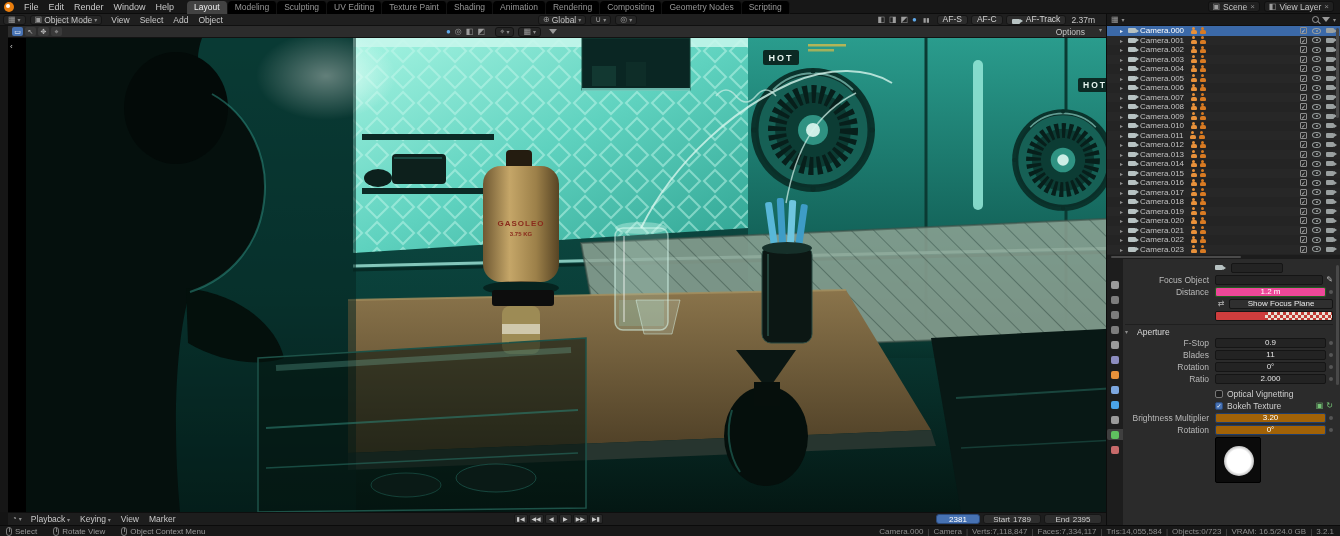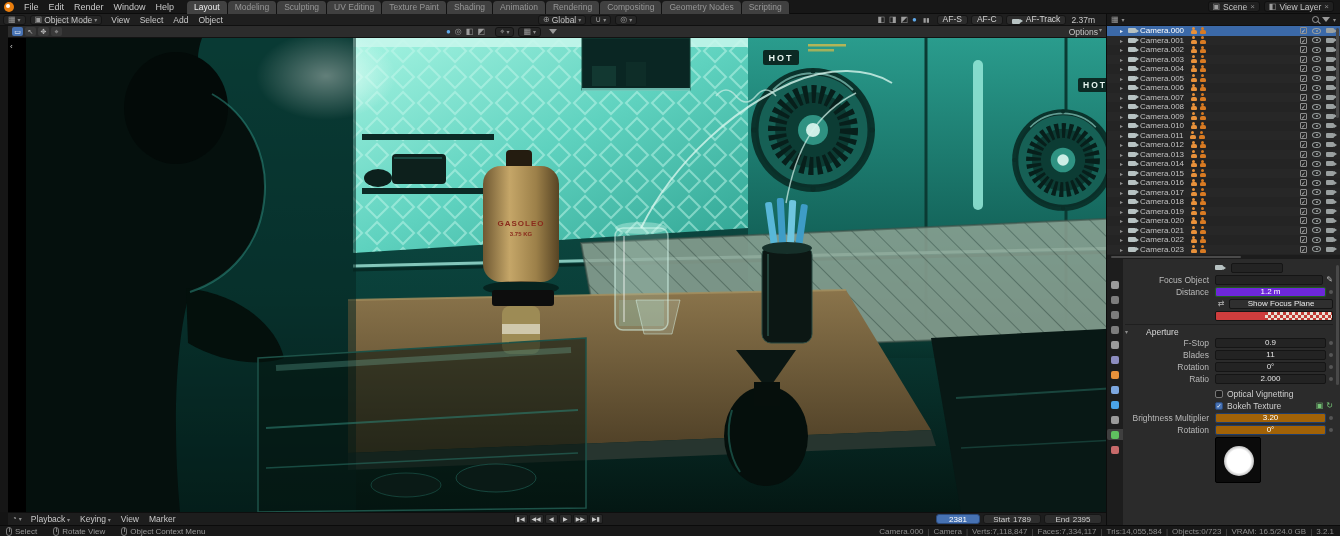--- a/index.html
+++ b/index.html
@@ -7,21 +7,21 @@
     font-family:"Liberation Sans",sans-serif;color:#c5c5c5;}
   #root{position:relative;width:1340px;height:536px;background:#141414}
 
   
   .topbar{position:absolute;left:0;top:0;width:1340px;height:14px;background:#171717;
     border-bottom:1px solid #0c0c0c;display:flex;align-items:center;font-size:9px;z-index:9}
   .blogo{width:10px;height:10px;border-radius:50%;background:#e87d0d;margin:0 5px 0 4px;position:relative;flex:none}
   .blogo::after{content:'';position:absolute;left:2px;top:2px;width:4px;height:4px;border-radius:50%;background:#fff}
   .menu-item{padding:0 5px;line-height:14px;color:#c9c9c9;cursor:default;white-space:nowrap}
   .ws-tabs{display:flex;margin-left:8px;height:14px;align-items:flex-end}
-  .ws-tab{padding:0 7px;height:13px;line-height:13px;font-size:8.5px;color:#969696;background:#404040;
+  .ws-tab{padding:0 7px;height:13px;line-height:13px;font-size:8.5px;color:#969696;background:#000000;
     border-right:1px solid #121212;border-radius:4px 4px 0 0;white-space:nowrap}
   .ws-tab.active{background:#424242;color:#efefef}
   .tb-right{margin-left:auto;display:flex;align-items:center;gap:4px;padding-right:6px;font-size:8.5px}
   .tb-group{display:flex;align-items:center;gap:3px;background:#202020;border:1px solid #101010;
     border-radius:3px;padding:0 4px;height:11px}
   .gly{font-size:8px;color:#9d9d9d;line-height:1}
   .gly.blue{color:#5fa8e8}
   .xbtn{color:#8a8a8a;font-size:8px}
 
   
@@ -88,30 +88,30 @@
   .props{flex:1;display:flex;background:#2b2b2b;overflow:hidden;position:relative}
   .ptabs{width:16px;background:#1d1d1d;display:flex;flex-direction:column;align-items:center;padding-top:20px;gap:4px}
   .ptab{width:16px;height:11px;display:flex;align-items:center;justify-content:center}
   .ptab.active{background:#3f3f3f;border-radius:2px 0 0 2px}
   .ptab-ico{width:8px;height:8px;border-radius:2px;display:block}
   .pcontent{flex:1;padding:2px 3px 0 0;overflow:hidden;font-size:8.5px}
   .prow{display:flex;align-items:center;height:11px;margin:1px 4px 1px 0}
   .plabel{width:92px;text-align:right;padding-right:6px;color:#b9b9b9;white-space:nowrap;flex:none}
   .pfield{flex:1;height:10px;background:#232323;border:1px solid #151515;border-radius:2px;color:#e2e2e2;
     display:flex;align-items:center;justify-content:center;font-size:8px;position:relative;overflow:hidden}
-  .pfield.green{background:#6d28d9;color:#fff;border-color:#1e5e1e}
+  .pfield.green{background:#ec4899;color:#fff;border-color:#1e5e1e}
   .pfield.blue{background:#a16207;color:#fff;border-color:#1f3d6b}
   .pfield.darkbtn{background:#2f2f2f;color:#e8e8e8}
   .pdot{width:4px;height:4px;border-radius:50%;background:#555;margin-left:3px;flex:none}
   .eyedrop{margin-left:3px;font-size:8px;color:#b5b5b5;flex:none}
   .swapico{width:12px;font-size:8px;color:#b5b5b5;text-align:center;flex:none;margin-right:2px}
   .redbar{flex:1;height:10px;border:1px solid #151515;border-radius:2px;display:flex;overflow:hidden}
   .red-solid{width:42%;background:#cf3d3d}
   .red-checker{flex:1;background:conic-gradient(#e9e2d6 0 25%,#c23b35 0 50%,#e9e2d6 0 75%,#c23b35 0) 0 0/6px 6px}
-  .psec-header{display:flex;align-items:center;height:12px;margin:3px 4px 1px 2px;color:#dcdcdc;gap:18px;
+  .psec-header{display:flex;align-items:center;height:12px;margin:3px 4px 1px 2px;color:#dcdcdc;gap:9px;
     border-top:1px solid #1f1f1f;padding-top:2px}
   .cb{width:8px;height:8px;border:1px solid #777;border-radius:2px;background:#1d1d1d;flex:none;margin-right:4px;
     font-size:6px;line-height:7px;text-align:center;color:#fff}
   .cb.checked{background:#4772b3;border-color:#2a4a7d}
   .cblabel{color:#cfcfcf}
   .gico{color:#74c274;font-size:8px;margin-left:3px}
   .previewbox{width:46px;height:46px;background:#0b0b0b;border:1px solid #000;border-radius:2px;position:relative;flex:none}
   .previewbox::after{content:'';position:absolute;left:8px;top:8px;width:30px;height:30px;border-radius:50%;
     background:radial-gradient(circle,#ffffff 0 55%,#b9b9b9 72%,rgba(120,120,120,0) 78%)}
   .psection{display:flex;align-items:center;height:12px;border-top:1px solid #202020;color:#c9c9c9;
@@ -245,21 +245,21 @@
       <span class="gly" style="margin:0 2px">◩</span>
       <span class="drop" style="margin-left:8px">
         <span class="gly">⌖</span>
         <span class="caret">▾</span>
       </span>
       <span class="drop">
         <span class="gly">▦</span>
         <span class="caret">▾</span>
       </span>
       <span class="icon-funnel" style="margin-left:4px"></span>
-      <span style="margin-left:auto;display:flex;align-items:flex-start;gap:1px">
+      <span style="margin-left:auto;display:flex;align-items:flex-start;gap:14px">
         <span>Options</span>
         <span class="caret">▾</span>
       </span>
     </div>
     <span class="tbar-expand">‹</span>
 
     <div class="vp-scene">
       <svg viewBox="0 0 1098 474" width="1098" height="474" preserveAspectRatio="none">
         <defs>
           <linearGradient id="bg" x1="0" y1="0" x2="0" y2="1">

